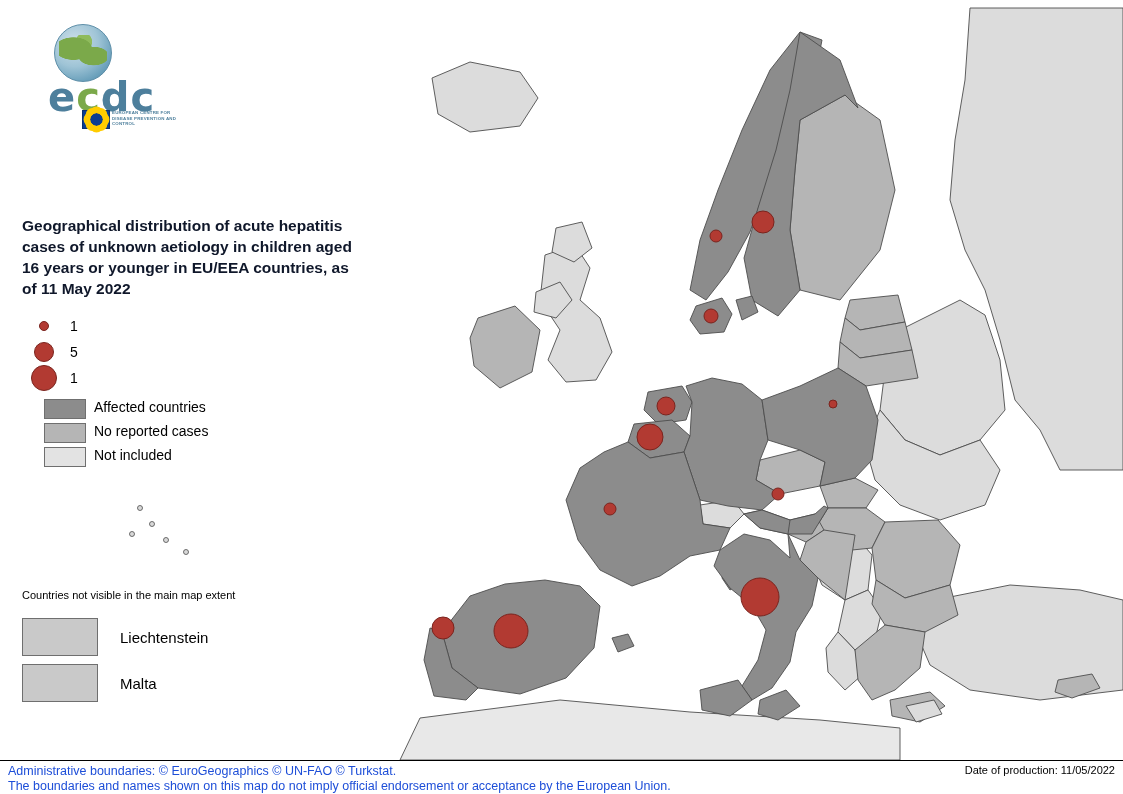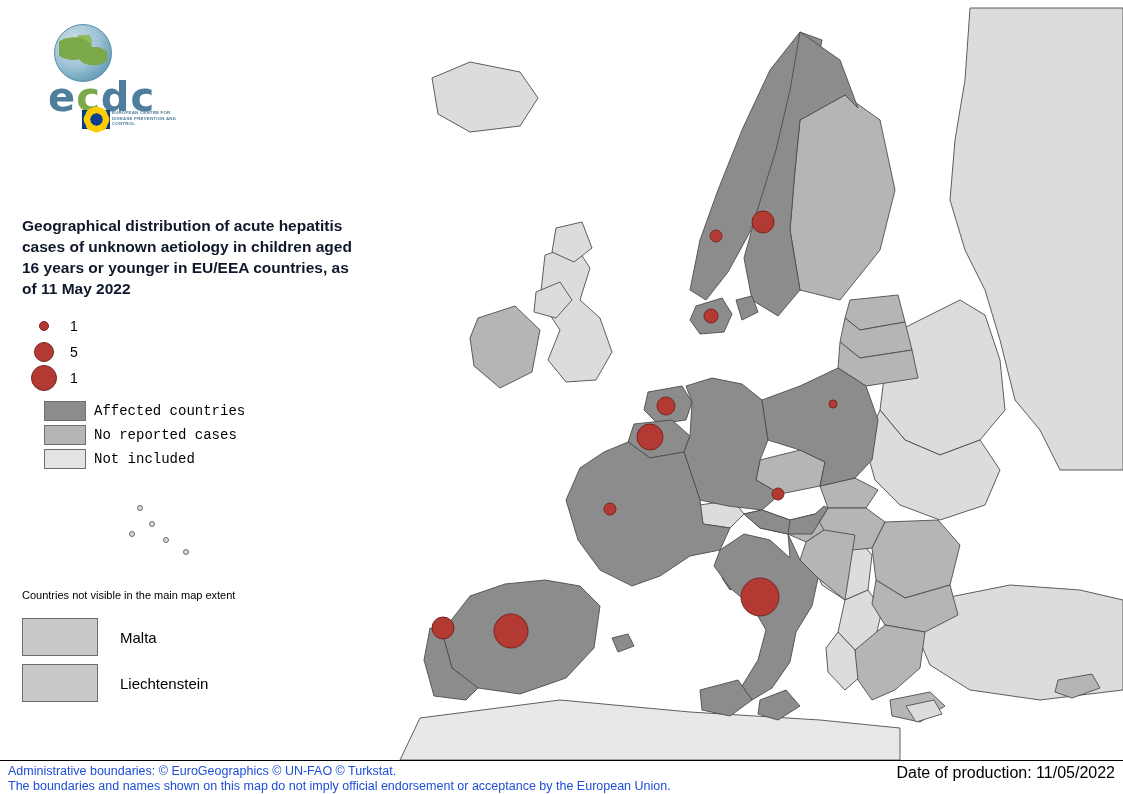--- a/index.html
+++ b/index.html
@@ -144,23 +144,22 @@
     background: #b23a32;
     border: 1px solid #7a241e;
   }
   #legend .size-label {
     font-size: 14px;
     color: #000;
     padding-left: 4px;
   }
   #legend .swatch-row {
     display: flex;
-    align-items: center;
+    align-items: flex-start;
     height: 24px;
-    font-family: Liberation Mono, monospace;
   }
   #legend .swatch {
     width: 40px;
     height: 18px;
     border: 1px solid #6f6f6f;
     margin-left: 22px;
   }
   #legend .swatch-label {
     font-size: 14px;
     color: #000;
@@ -213,21 +212,21 @@
     left: 8px;
     top: 3px;
     font-size: 12.5px;
     line-height: 15px;
     color: #1d4ed8;
   }
   #footer .fr {
     position: absolute;
     right: 8px;
     top: 3px;
-    font-size: 16px;
+    font-size: 11px;
     color: #000;
   }
 </style>
 </head>
 <body>
 
 <div id="page">
 
   <div id="map-canvas">
     <svg width="1123" height="760" viewBox="0 0 1123 760" xmlns="http://www.w3.org/2000/svg">
@@ -400,25 +399,25 @@
     <div class="swatch-row">
       <div class="swatch" style="background:#e3e3e3"></div>
       <div class="swatch-label">Not included</div>
     </div>
   </div>
 
   <div id="not-visible">
     <div class="nv-title">Countries not visible in the main map extent</div>
     <div class="nv-row">
       <div class="nv-box"></div>
-      <div class="nv-label">Malta</div>
+      <div class="nv-label">Liechtenstein</div>
     </div>
     <div class="nv-row">
       <div class="nv-box"></div>
-      <div class="nv-label">Liechtenstein</div>
+      <div class="nv-label">Malta</div>
     </div>
   </div>
 
   <div id="footer">
     <div class="fl">
       <div>Administrative boundaries: © EuroGeographics © UN-FAO © Turkstat.</div>
       <div>The boundaries and names shown on this map do not imply official endorsement or acceptance by the European Union.</div>
     </div>
     <div class="fr">Date of production: 11/05/2022</div>
   </div>

